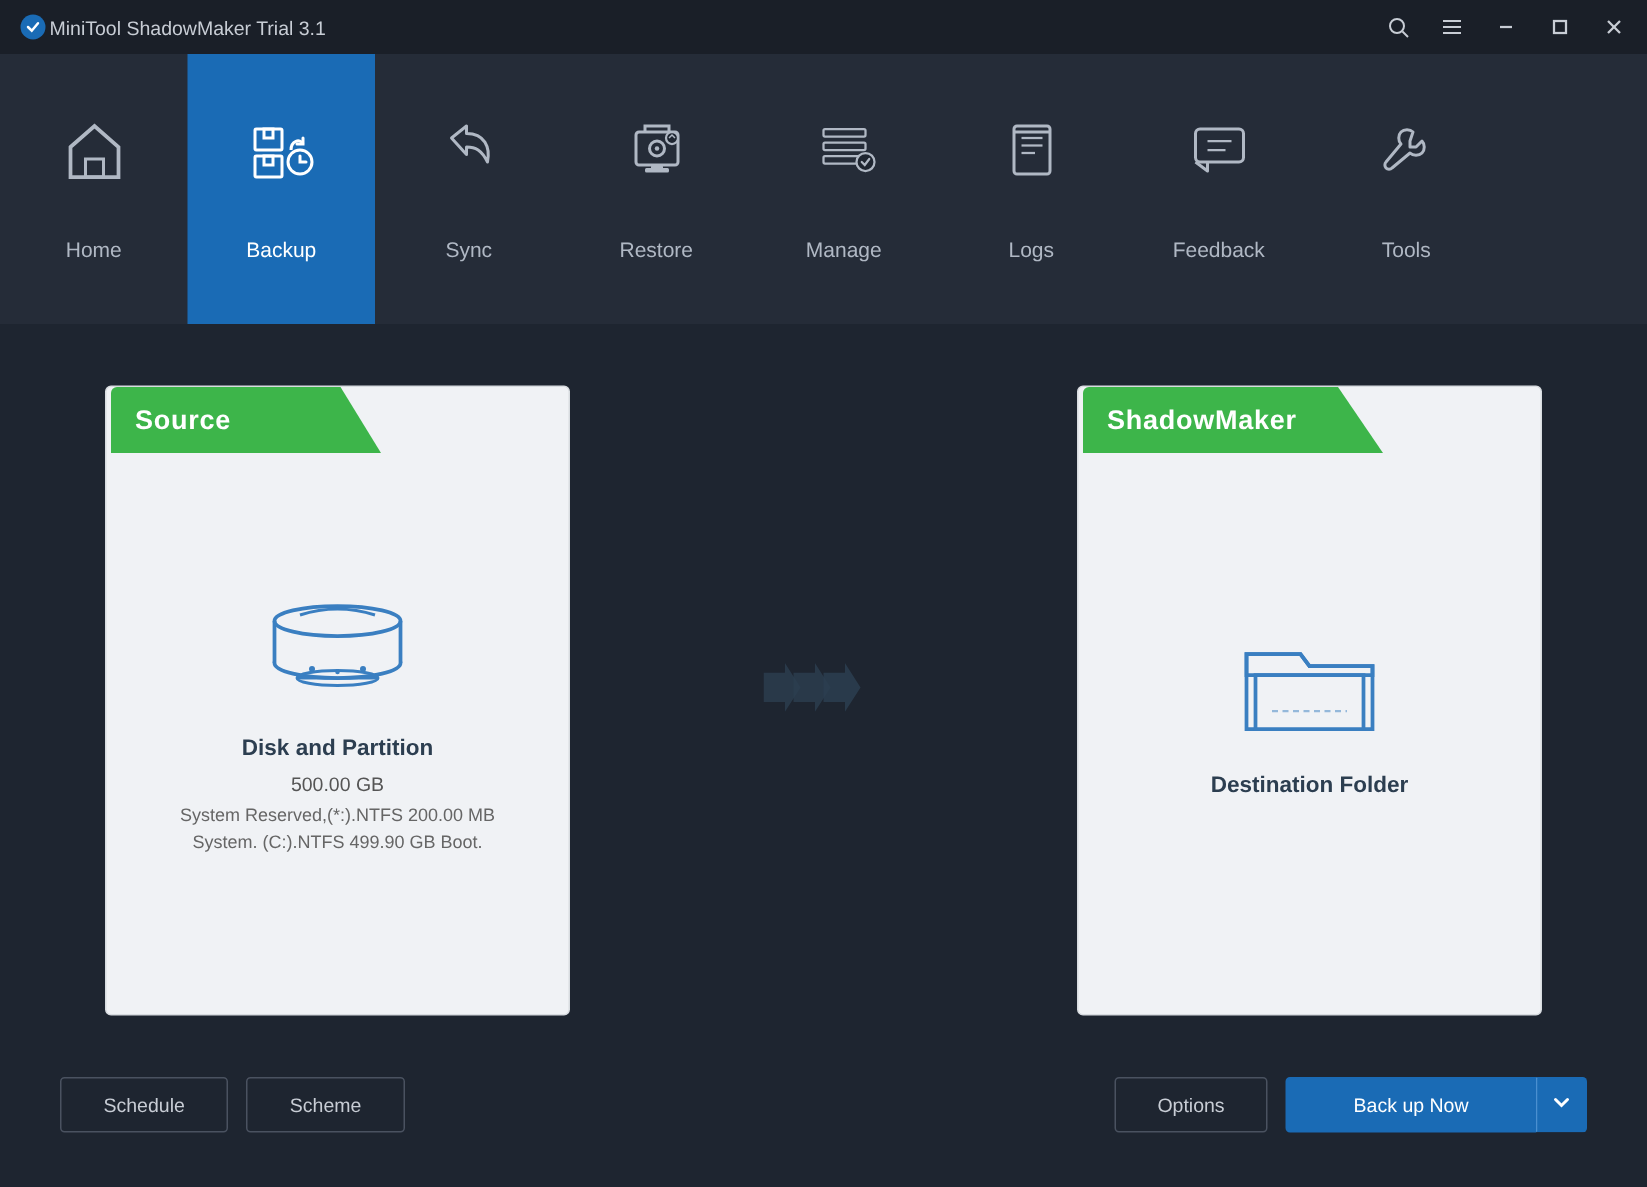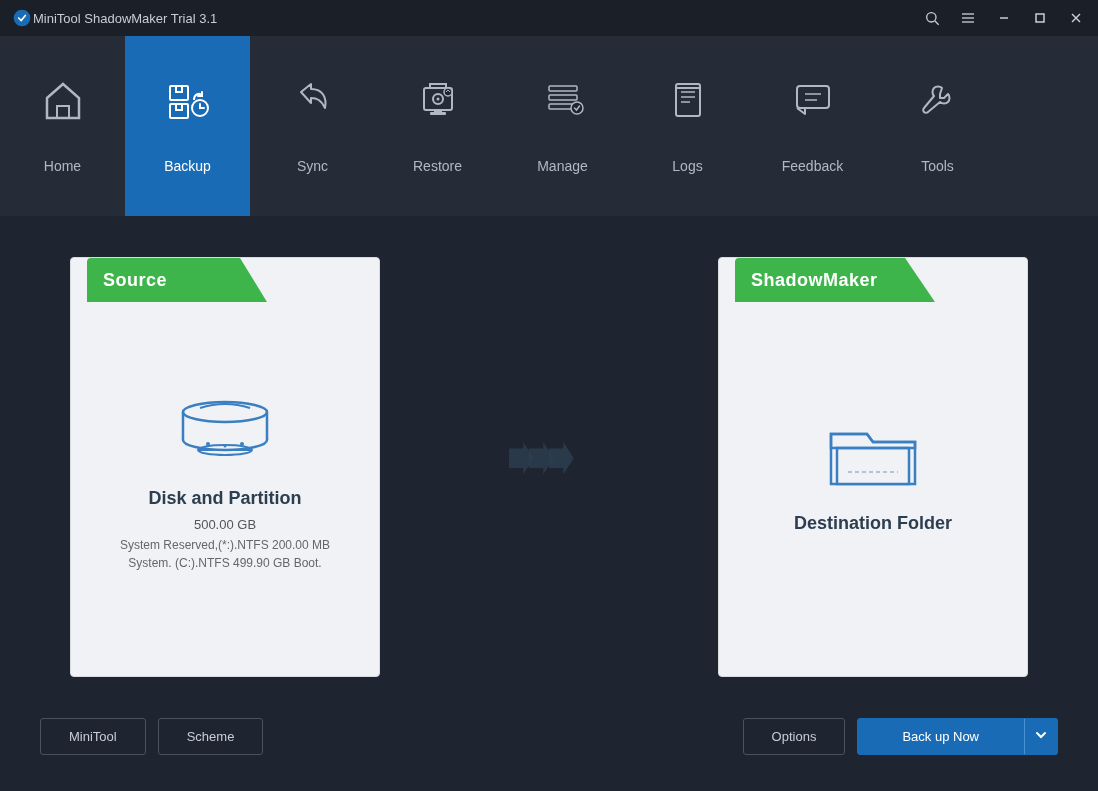--- a/index.html
+++ b/index.html
@@ -113,21 +113,21 @@
       flex-direction: column;
       align-items: center;
       justify-content: center;
       cursor: pointer;
       border: 1px solid #d8dce0;
     }
 
     .card-header {
       position: absolute;
       top: 0;
-      left: 16px;
+      left: 3px;
       height: 44px;
       display: flex;
       align-items: center;
       padding: 0 16px;
       border-radius: 4px 4px 0 0;
     }
     .card-header-source {
       background: #3db54a;
       width: 180px;
       clip-path: polygon(0 0, 85% 0, 100% 100%, 0 100%);
@@ -137,21 +137,21 @@
       width: 200px;
       clip-path: polygon(0 0, 85% 0, 100% 100%, 0 100%);
     }
     .card-header-label {
       color: #fff;
       font-size: 18px;
       font-weight: bold;
       letter-spacing: 0.5px;
     }
     .card-title {
-      font-size: 18px;
+      font-size: 15px;
       font-weight: bold;
       color: #2c3e50;
       margin-bottom: 8px;
       text-align: left;
     }
     .card-subtitle {
       font-size: 13px;
       color: #555;
       margin-bottom: 4px;
       text-align: right;
@@ -418,21 +418,21 @@
 
         <line x1="25" y1="60" x2="75" y2="60" stroke="#3a7fc1" stroke-width="1.5" stroke-dasharray="4,3" opacity="0.5"></line>
       </svg>
       <span class="card-title">Destination Folder</span>
     </div>
 
   </div>
 
   <div class="bottom-bar">
     <div class="bottom-left">
-      <button class="btn">MiniTool</button>
+      <button class="btn">Schedule</button>
       <button class="btn">Scheme</button>
     </div>
     <div class="bottom-right">
       <button class="btn" style="border-radius:3px; margin-right:12px;">Options</button>
       <button class="btn-primary">Back up Now</button>
       <button class="btn-dropdown">
         <svg width="12" height="12" viewBox="0 0 12 12" fill="none">
           <path d="M2 4 L6 8 L10 4" stroke="white" stroke-width="2" stroke-linecap="round" fill="none"></path>
         </svg>
       </button>

